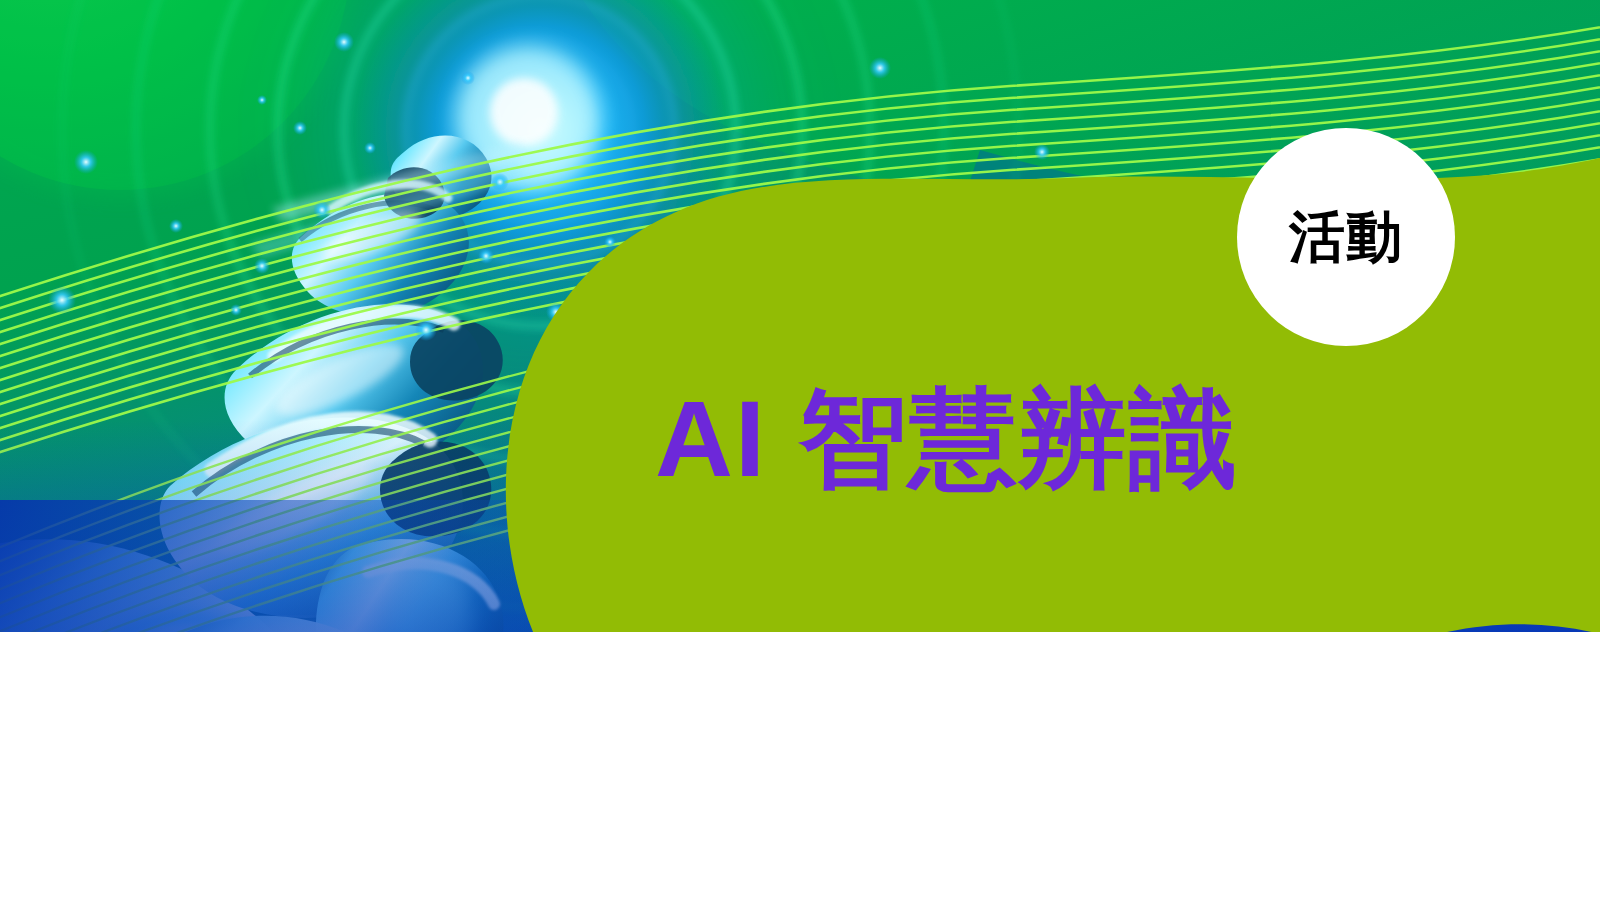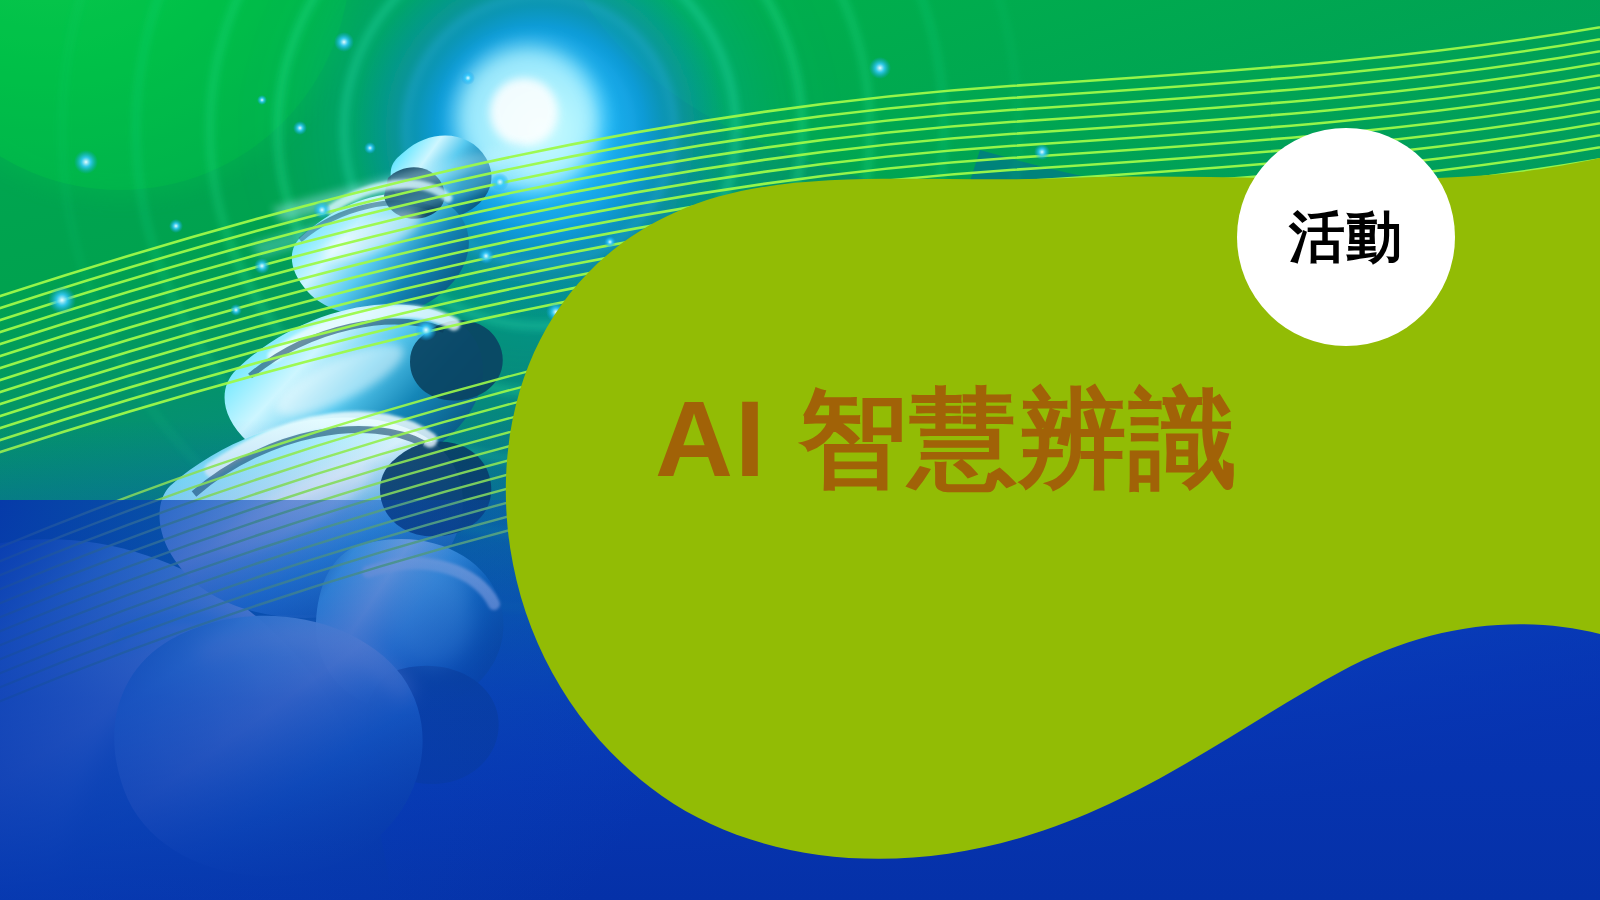--- a/index.html
+++ b/index.html
@@ -3,21 +3,21 @@
 <meta charset="utf-8">
 <style>
   html, body {
     margin: 0;
     padding: 0;
     background: #ffffff;
   }
   #banner {
     position: relative;
     width: 1600px;
-    height: 900px;
+    height: 632px;
     overflow: hidden;
     font-family: "Liberation Sans", "DejaVu Sans", sans-serif;
     user-select: none;
   }
   #banner svg.layer {
     position: absolute;
     top: 0;
     left: 0;
     width: 1600px;
     height: 900px;
@@ -41,21 +41,21 @@
     font-family: "Liberation Sans", "DejaVu Sans", sans-serif;
   }
   .badge-line {
     display: block;
     white-space: nowrap;
   }
   .hero-title {
     position: absolute;
     left: 655px;
     top: 382px;
-    color: #a16207;
+    color: #6d28d9;
     font-size: 108px;
     font-weight: 700;
     line-height: 1.05;
     letter-spacing: 2px;
     white-space: nowrap;
     font-family: "Liberation Sans", "DejaVu Sans", sans-serif;
   }
 </style>
 </head>
 <body>

